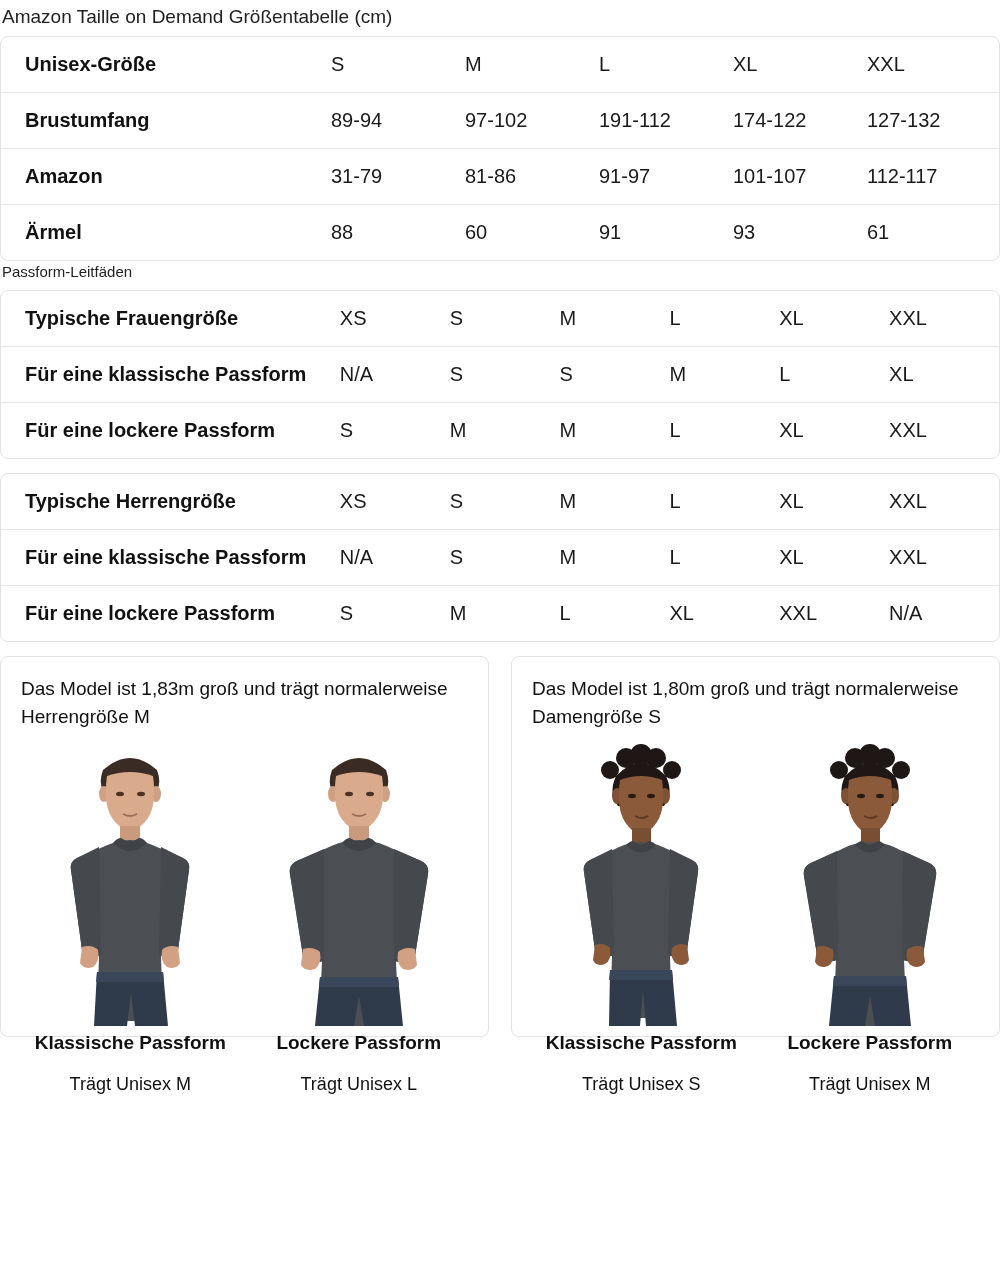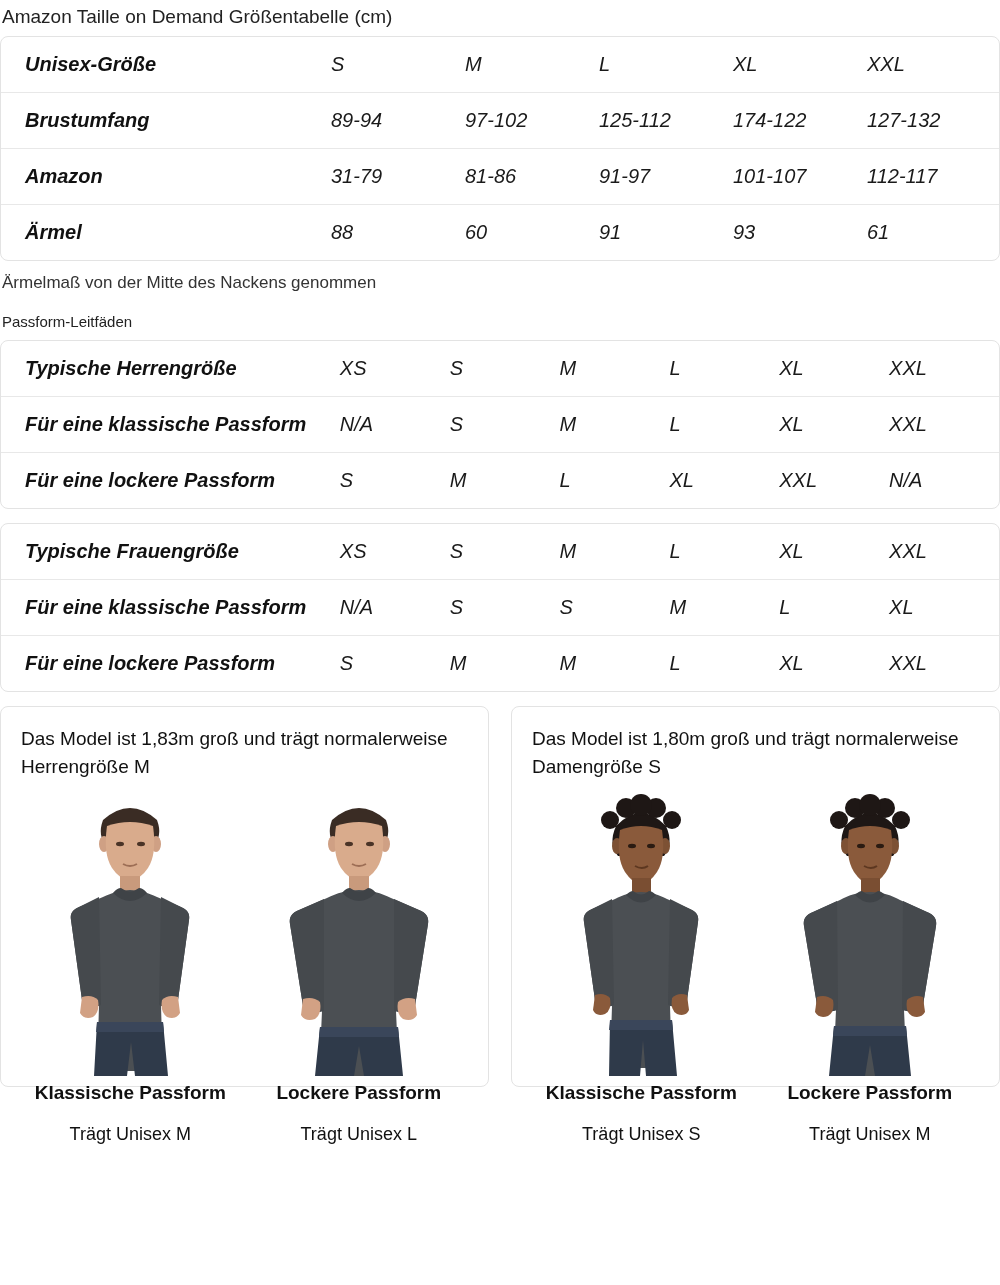--- a/index.html
+++ b/index.html
@@ -24,21 +24,20 @@
   .caption {
     font-size: 19px;
     color: #222;
     padding: 6px 0 8px 2px;
     font-weight: 400;
   }
   table {
     width: 100%;
     border-collapse: collapse;
     table-layout: fixed;
-    font-style: italic;
   }
   .card {
     border: 1px solid #e3e3e3;
     border-radius: 8px;
     overflow: hidden;
     background: #fff;
   }
   .card table td {
     border-bottom: 1px solid #e8e8e8;
   }
@@ -141,21 +140,21 @@
           <td class="val">S</td>
           <td class="val">M</td>
           <td class="val">L</td>
           <td class="val">XL</td>
           <td class="val">XXL</td>
         </tr>
         <tr>
           <td class="label">Brustumfang</td>
           <td class="val">89-94</td>
           <td class="val">97-102</td>
-          <td class="val">125-112</td>
+          <td class="val">191-112</td>
           <td class="val">174-122</td>
           <td class="val">127-132</td>
         </tr>
         <tr>
           <td class="label">Amazon</td>
           <td class="val">31-79</td>
           <td class="val">81-86</td>
           <td class="val">91-97</td>
           <td class="val">101-107</td>
           <td class="val">112-117</td>
@@ -165,87 +164,86 @@
           <td class="val">88</td>
           <td class="val">60</td>
           <td class="val">91</td>
           <td class="val">93</td>
           <td class="val">61</td>
         </tr>
       </tbody>
     </table>
   </div>
 
-  <div class="note">Ärmelmaß von der Mitte des Nackens genommen</div>
 
   <div class="section-title">Passform-Leitfäden</div>
 
   <div class="card fit-card">
     <table class="fit-table">
       <tbody>
         <tr>
-          <td class="label">Typische Herrengröße</td>
+          <td class="label">Typische Frauengröße</td>
           <td class="val">XS</td>
           <td class="val">S</td>
           <td class="val">M</td>
           <td class="val">L</td>
           <td class="val">XL</td>
           <td class="val">XXL</td>
         </tr>
         <tr>
           <td class="label">Für eine klassische Passform</td>
           <td class="val">N/A</td>
           <td class="val">S</td>
-          <td class="val">M</td>
-          <td class="val">L</td>
-          <td class="val">XL</td>
-          <td class="val">XXL</td>
+          <td class="val">S</td>
+          <td class="val">M</td>
+          <td class="val">L</td>
+          <td class="val">XL</td>
         </tr>
         <tr>
           <td class="label">Für eine lockere Passform</td>
           <td class="val">S</td>
           <td class="val">M</td>
-          <td class="val">L</td>
-          <td class="val">XL</td>
-          <td class="val">XXL</td>
-          <td class="val">N/A</td>
+          <td class="val">M</td>
+          <td class="val">L</td>
+          <td class="val">XL</td>
+          <td class="val">XXL</td>
         </tr>
       </tbody>
     </table>
   </div>
 
   <div class="card fit-card">
     <table class="fit-table">
       <tbody>
         <tr>
-          <td class="label">Typische Frauengröße</td>
+          <td class="label">Typische Herrengröße</td>
           <td class="val">XS</td>
           <td class="val">S</td>
           <td class="val">M</td>
           <td class="val">L</td>
           <td class="val">XL</td>
           <td class="val">XXL</td>
         </tr>
         <tr>
           <td class="label">Für eine klassische Passform</td>
           <td class="val">N/A</td>
           <td class="val">S</td>
-          <td class="val">S</td>
-          <td class="val">M</td>
-          <td class="val">L</td>
-          <td class="val">XL</td>
+          <td class="val">M</td>
+          <td class="val">L</td>
+          <td class="val">XL</td>
+          <td class="val">XXL</td>
         </tr>
         <tr>
           <td class="label">Für eine lockere Passform</td>
           <td class="val">S</td>
           <td class="val">M</td>
-          <td class="val">M</td>
-          <td class="val">L</td>
-          <td class="val">XL</td>
-          <td class="val">XXL</td>
+          <td class="val">L</td>
+          <td class="val">XL</td>
+          <td class="val">XXL</td>
+          <td class="val">N/A</td>
         </tr>
       </tbody>
     </table>
   </div>
 
   <div class="models-row">
 
     <div class="model-card">
       <div class="desc">Das Model ist 1,83m groß und trägt normalerweise Herrengröße M</div>
       <div class="figures">

